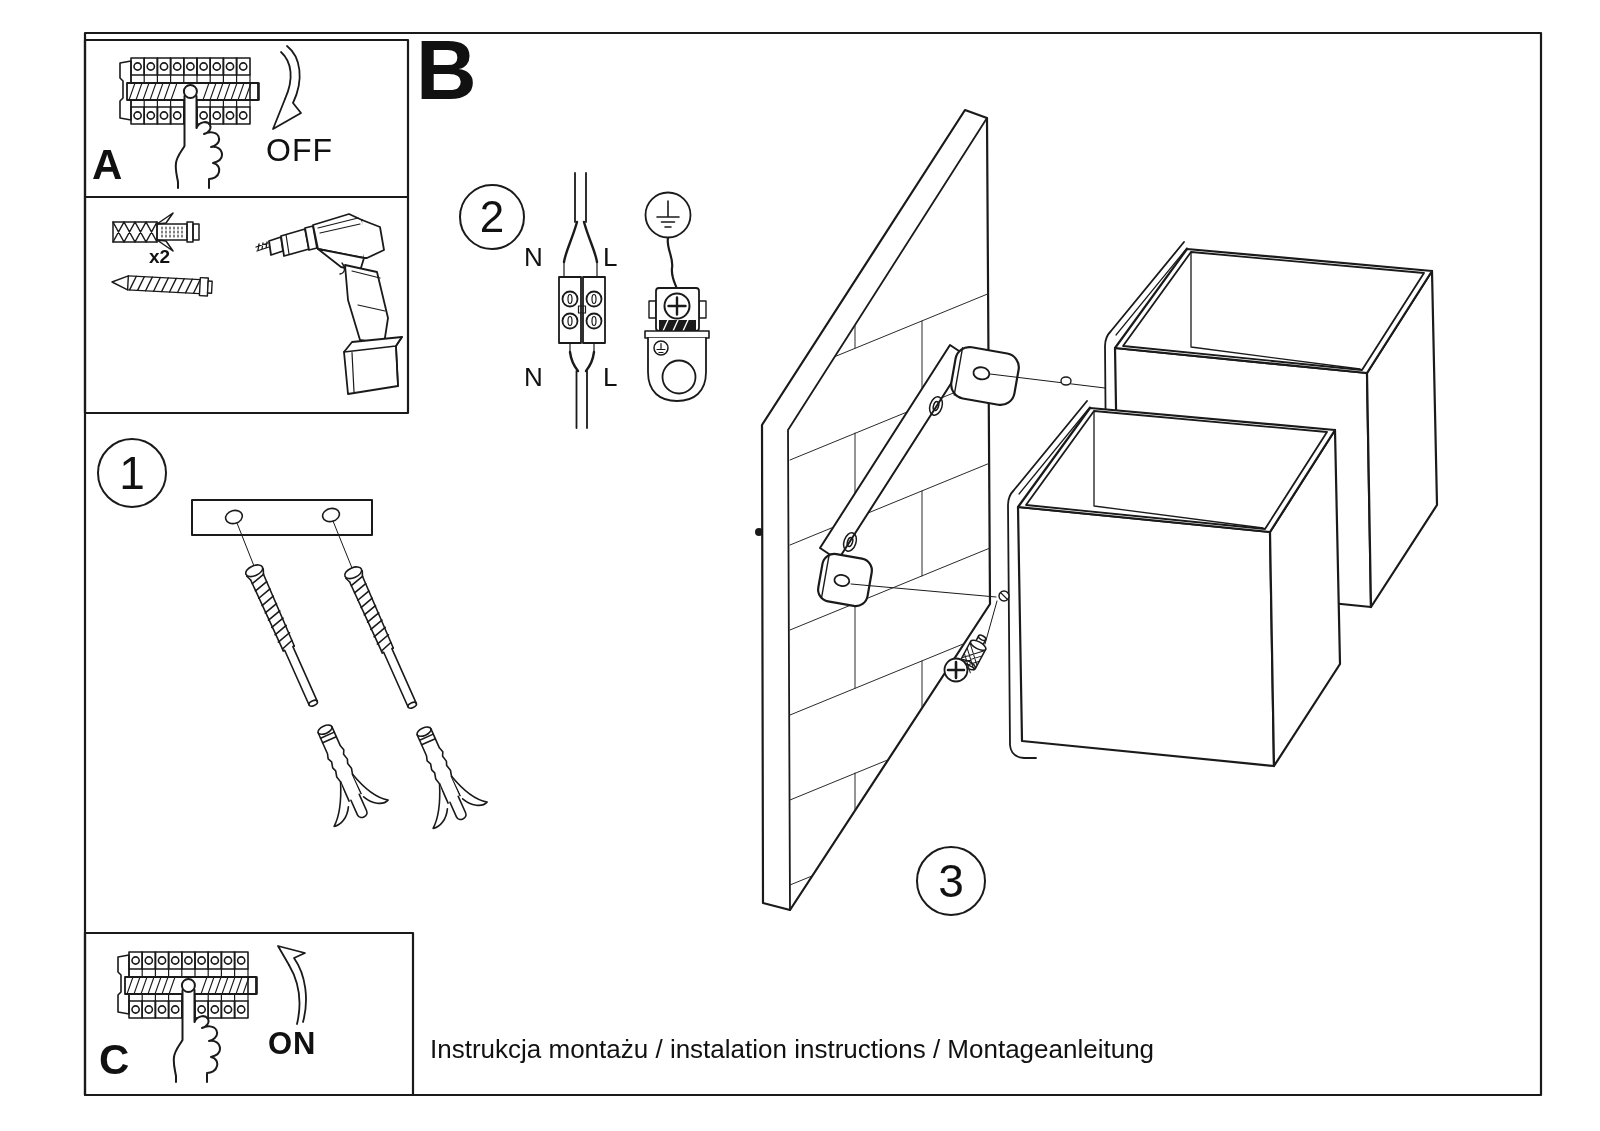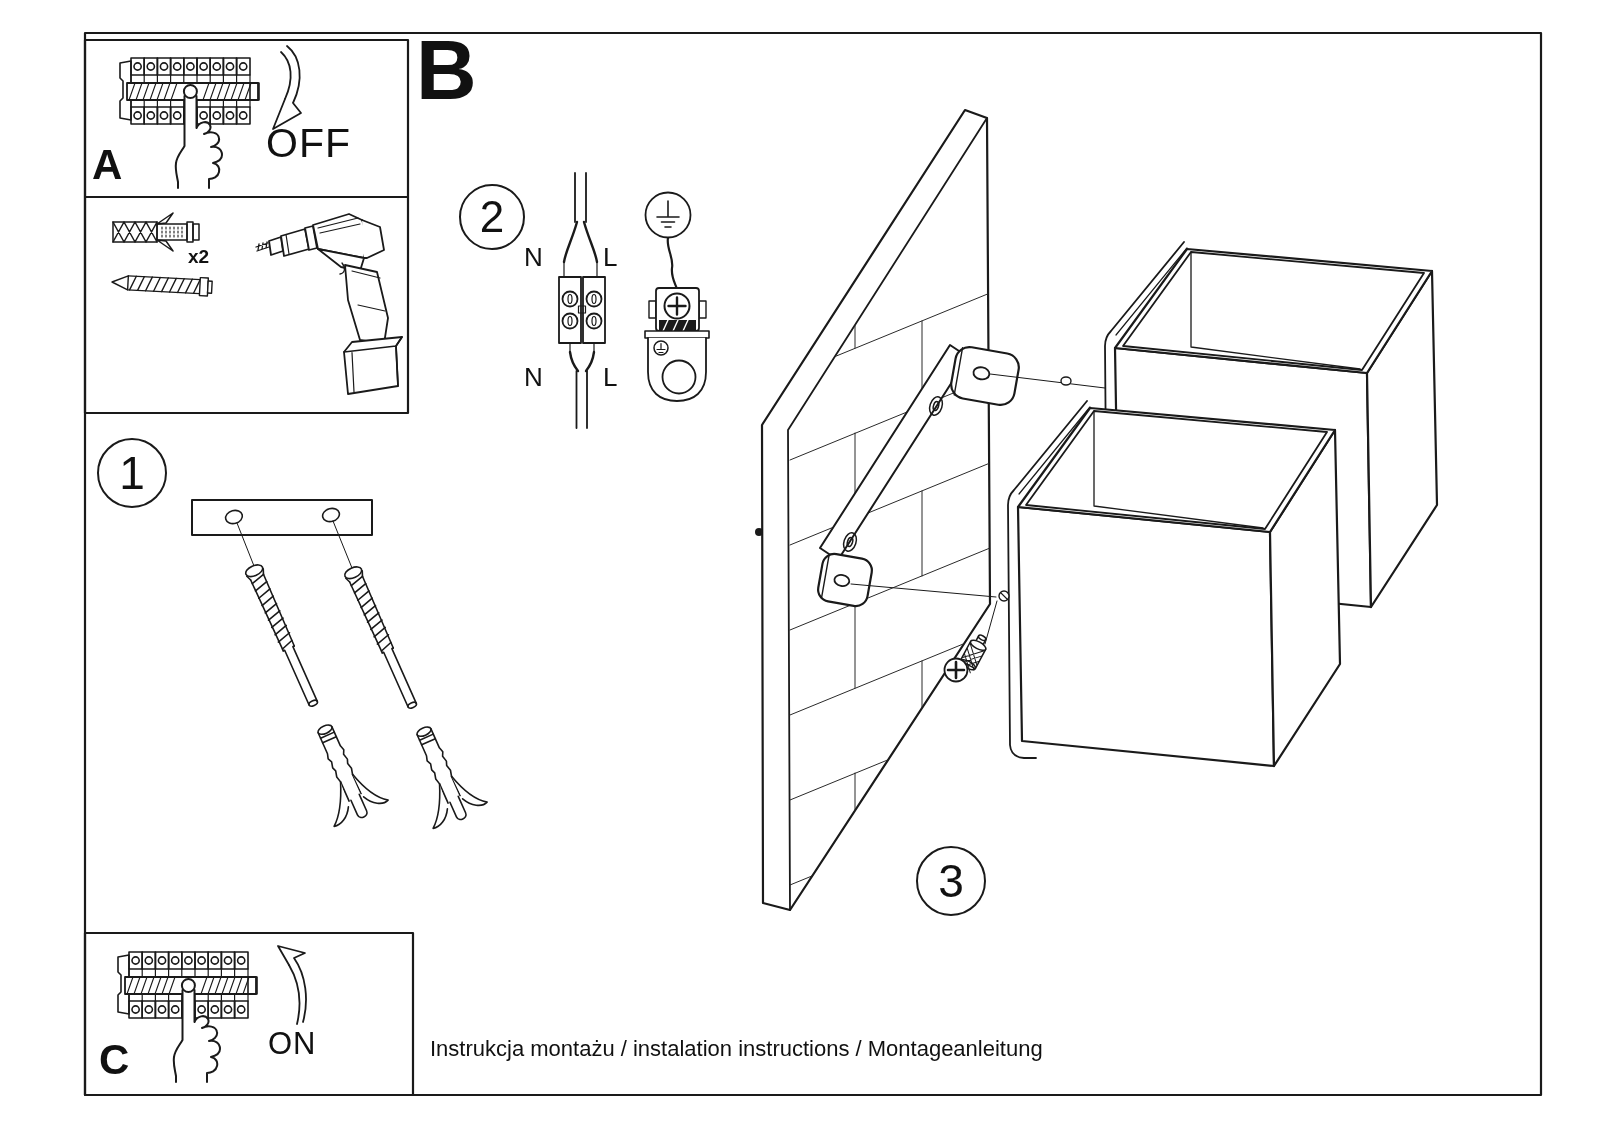--- a/index.html
+++ b/index.html
@@ -3,21 +3,21 @@
 <meta charset="utf-8">
 <style>
   html,body{margin:0;padding:0;background:#fff;}
   #page{position:relative;width:1600px;height:1131px;background:#fff;
         font-family:"Liberation Sans","DejaVu Sans",sans-serif;color:#111;overflow:hidden;}
   #art{position:absolute;left:0;top:0;}
   .ov{position:absolute;white-space:nowrap;color:#111;}
   .letter{font-weight:bold;}
   .circlenum{position:absolute;border:2.5px solid #1a1a1a;border-radius:50%;
              display:flex;align-items:center;justify-content:center;background:#fff;}
-  .footer-line{line-height:30px;font-size:22px;}
+  .footer-line{line-height:30px;font-size:26px;}
 </style>
 </head>
 <body>
 
 <div id="page">
 
 <svg id="art" width="1600" height="1131" viewBox="0 0 1600 1131" fill="none" stroke="#1a1a1a" stroke-width="2" stroke-linejoin="round" stroke-linecap="round">
 
   <defs>
 
@@ -286,23 +286,23 @@
     <use href="#g-breaker-hand" transform="translate(125,952)"></use>
     <g stroke-width="1.8">
       <path d="M303,1022 C309,1000 306,975 294,958"></path>
       <path d="M297,1024 C302,1003 299,982 289,965"></path>
       <path d="M289,965 L278,946 L305,953 L294,958" fill="#fff"></path>
     </g>
   </g>
 </svg>
 
 <div class="ov letter" style="left:92px;top:141px;font-size:42px;">A</div>
-<div class="ov" style="left:266px;top:120px;font-size:41px;letter-spacing:1px;">OFF</div>
-
-<div class="ov" style="left:149px;top:246px;font-size:19px;font-weight:bold;margin-left:39px;">x2</div>
+<div class="ov" style="left:266px;top:132px;font-size:32px;letter-spacing:1px;">OFF</div>
+
+<div class="ov" style="left:149px;top:246px;font-size:19px;font-weight:bold;">x2</div>
 
 <div class="circlenum" style="left:97px;top:438px;width:66px;height:66px;font-size:46px;">
   <span>1</span>
 </div>
 
 <div class="ov letter" style="left:416px;top:28px;font-size:84px;line-height:1;">B</div>
 
 <div class="circlenum" style="left:459px;top:184px;width:62px;height:62px;font-size:44px;">
   <span>2</span>
 </div>
@@ -310,19 +310,19 @@
 <div class="ov" style="left:524px;top:242px;font-size:26px;">N</div>
 <div class="ov" style="left:603px;top:242px;font-size:26px;">L</div>
 <div class="ov" style="left:524px;top:362px;font-size:26px;">N</div>
 <div class="ov" style="left:603px;top:362px;font-size:26px;">L</div>
 
 <div class="circlenum" style="left:916px;top:846px;width:66px;height:66px;font-size:46px;">
   <span>3</span>
 </div>
 
 <div class="ov letter" style="left:99px;top:1036px;font-size:42px;">C</div>
-<div class="ov" style="left:268px;top:1026px;font-size:31px;letter-spacing:1px;">ON</div>
+<div class="ov" style="left:268px;top:1026px;font-size:31px;letter-spacing:1px;font-weight:bold;">ON</div>
 
 <div class="ov" style="left:430px;top:1034px;">
   <div class="footer-line">Instrukcja montażu / instalation instructions / Montageanleitung</div>
 </div>
 
 </div>
 
 </body></html>

